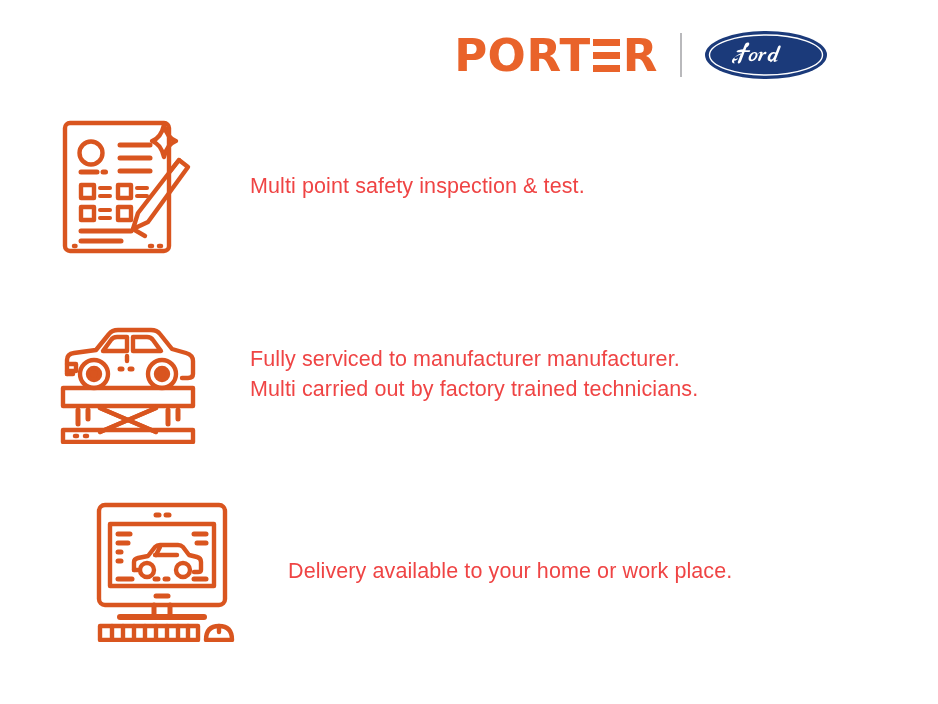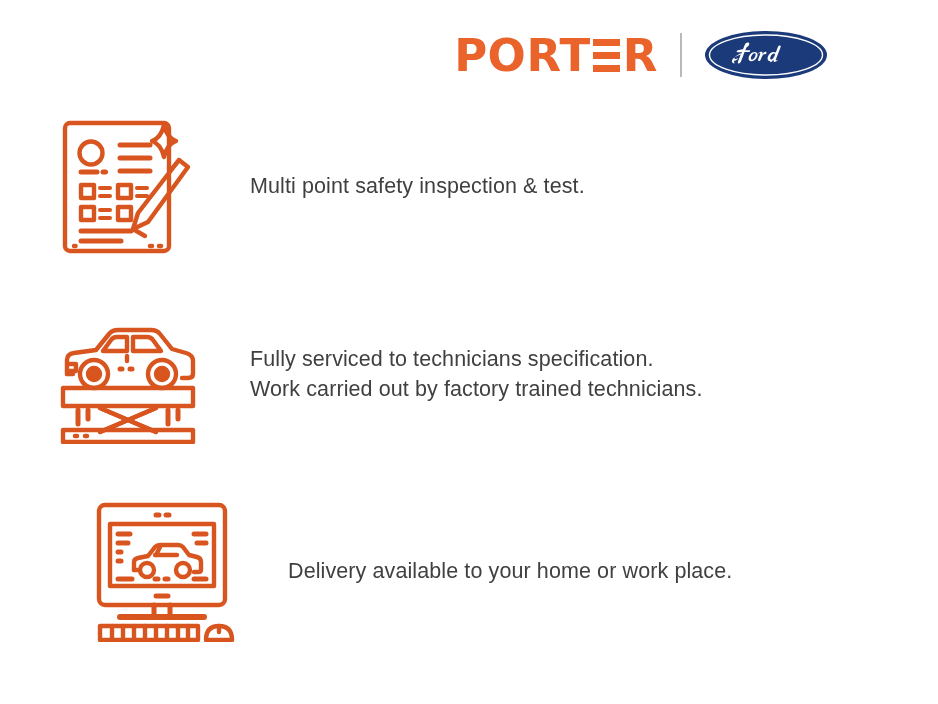--- a/index.html
+++ b/index.html
@@ -103,21 +103,21 @@
     justify-content: center;
     padding-left: 6px;
     box-sizing: border-box;
   }
   .icon-cell svg { display: block; }
 
   .text-cell {
     flex: 1;
     font-size: 21.5px;
     line-height: 30px;
-    color: #404040;
+    color: #ef4444;
     letter-spacing: 0.1px;
     font-weight: 400;
   }
   .text-cell p {
     margin: 0;
     white-space: nowrap;
   }
 </style>
 </head>
 <body>
@@ -231,22 +231,22 @@
       <path d="M30 106 v9" stroke-width="5"></path>
       <path d="M110 106 v14" stroke-width="5"></path>
       <path d="M120 106 v9" stroke-width="5"></path>
 
       <rect x="5" y="126" width="130" height="12"></rect>
       <path d="M17 132 h2" stroke-width="4.5"></path>
       <path d="M27 132 h2" stroke-width="4.5"></path>
     </svg>
   </div>
   <div class="text-cell">
-    <p>Fully serviced to technicians specification.</p>
-    <p>Work carried out by factory trained technicians.</p>
+    <p>Fully serviced to manufacturer manufacturer.</p>
+    <p>Multi carried out by factory trained technicians.</p>
   </div>
 </div>
 
 <div class="feature-row row-3">
   <div class="icon-cell">
     <svg width="144" height="142" viewBox="0 0 144 142" xmlns="http://www.w3.org/2000/svg" fill="none" stroke="#d9551f" stroke-width="4.4" stroke-linecap="round" stroke-linejoin="round">
 
       <rect x="5" y="5" width="126" height="100" rx="6"></rect>
 
       <path d="M62 15 h3" stroke-width="5"></path>

